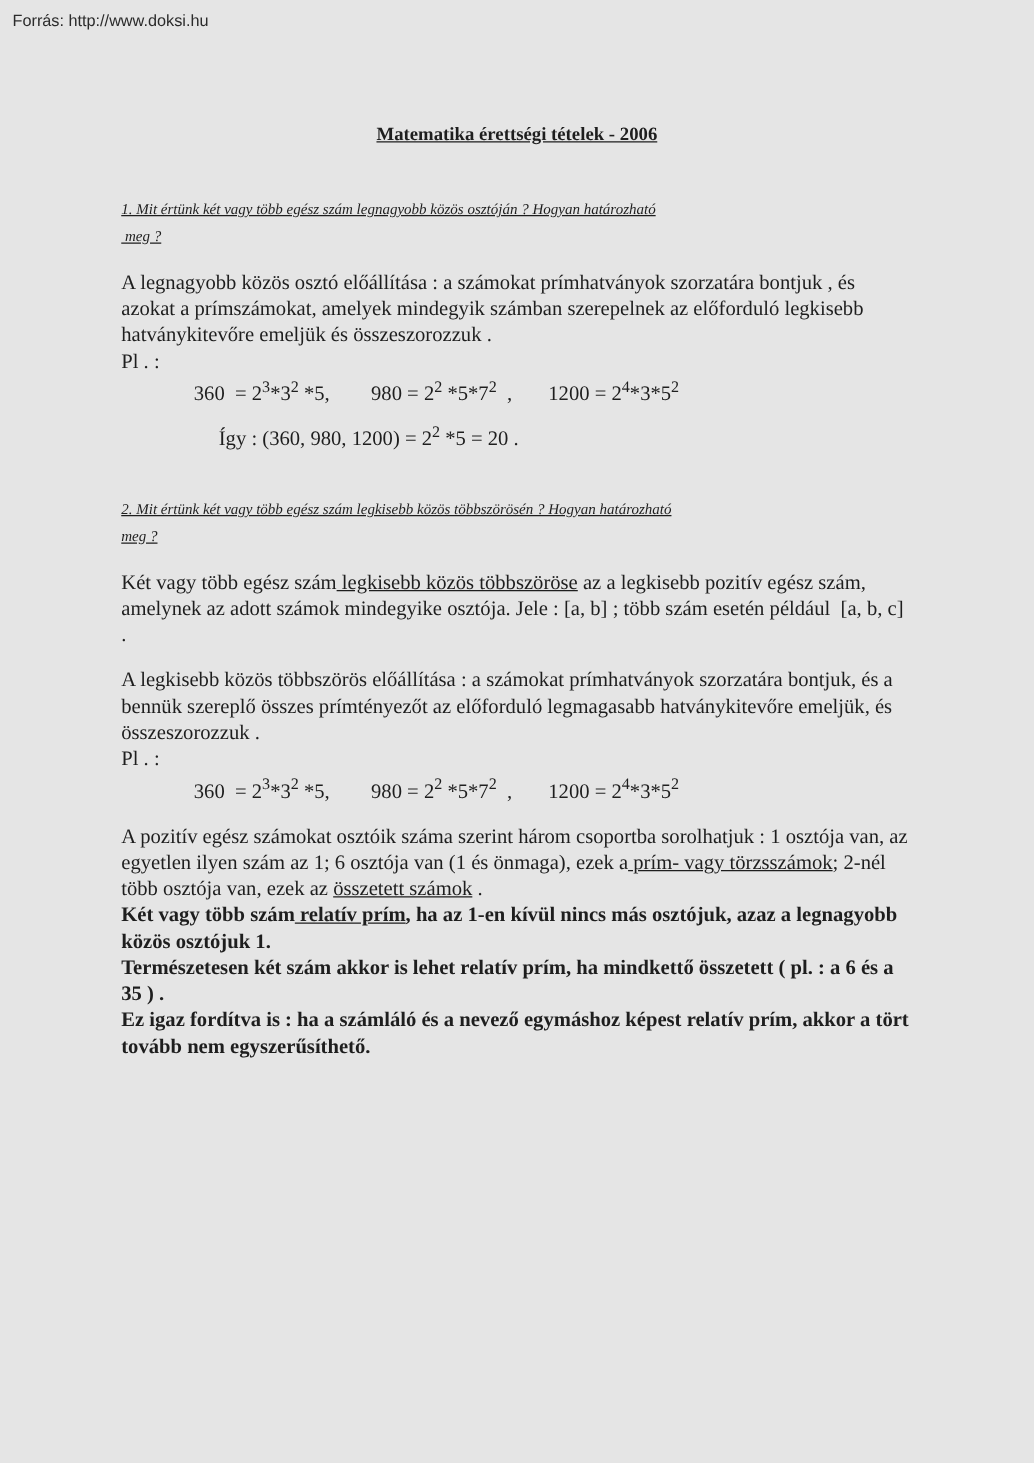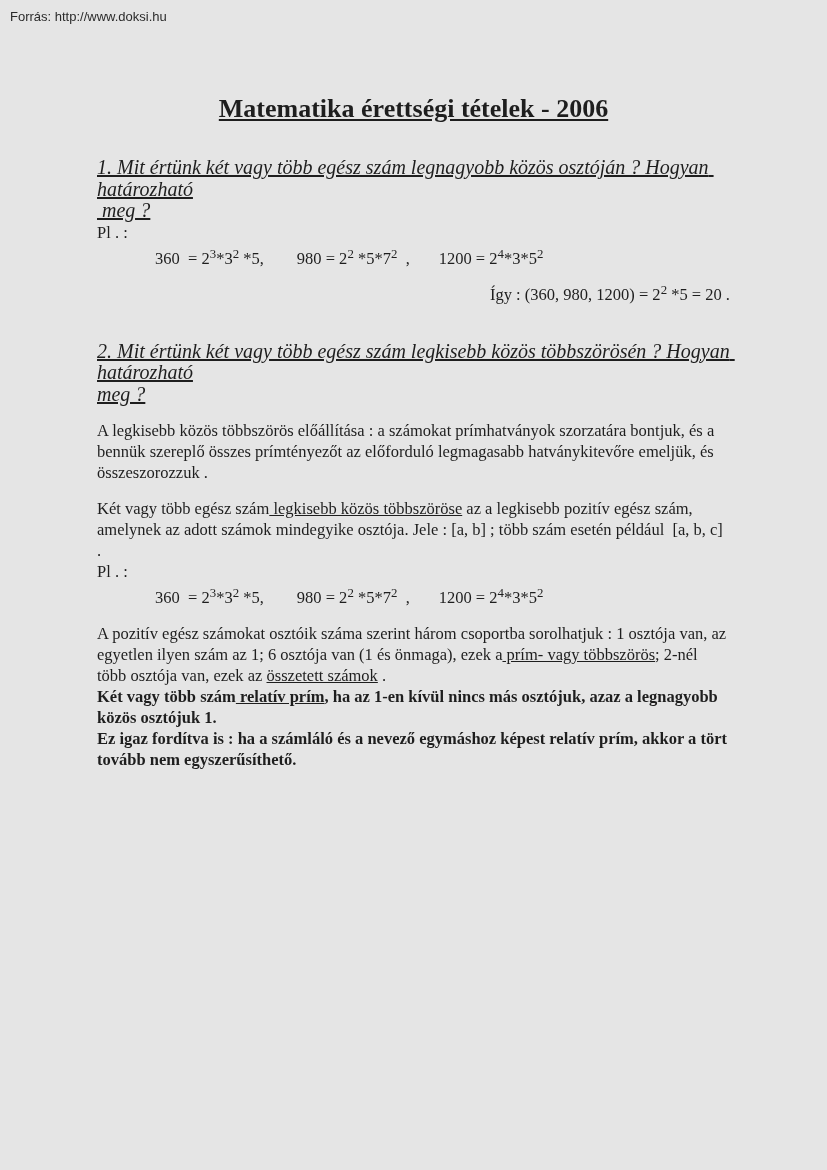--- a/index.html
+++ b/index.html
@@ -28,83 +28,84 @@
 
   .content {
     padding: 96px 97px 0 97px;
     font-size: 16.5px;
     line-height: 21px;
   }
 
   .title {
     margin: 0;
     text-align: center;
-    font-size: 26px;
+    font-size: 15px;
     line-height: 25px;
     font-weight: bold;
     text-decoration: underline;
   }
 
   .heading {
     margin: 36px 0 0 0;
-    font-size: 20px;
+    font-size: 12px;
     line-height: 21.5px;
     font-weight: normal;
     font-style: italic;
     text-decoration: underline;
     white-space: pre-wrap;
   }
 
   .para { margin: 15px 0 0 0; white-space: pre-wrap; }
   .line { margin: 0; white-space: pre-wrap; font-weight: bold; }
   .pl   { margin: 0; white-space: pre-wrap; }
 
   .formula {
     margin: 5px 0 0 0;
     padding-left: 58px;
     white-space: pre;
   }
   .formula-result {
     margin: 15px 0 0 0;
     padding-left: 78px;
     white-space: pre;
-    text-align: right;
   }
 
   sup { font-size: 0.78em; line-height: 0; }
   .u  { text-decoration: underline; }
 </style>
 </head>
 <body>
 
 <div class="page">
 
   <div class="source-note">Forrás: http://www.doksi.hu</div>
 
   <div class="content">
 
     <h1 class="title">Matematika érettségi tételek - 2006</h1>
 
     <section>
       <h2 class="heading">1. Mit értünk két vagy több egész szám legnagyobb közös osztóján ? Hogyan határozható
  meg ?</h2>
+      <p class="para">A legnagyobb közös osztó előállítása : a számokat prímhatványok szorzatára bontjuk , és azokat a prímszámokat, amelyek mindegyik számban szerepelnek az előforduló legkisebb hatványkitevőre emeljük és összeszorozzuk .</p>
       <p class="pl">Pl . :</p>
       <p class="formula"><span>360  = 2</span><sup>3</sup><span>*3</span><sup>2</sup><span> *5,        980 = 2</span><sup>2</sup><span> *5*7</span><sup>2</sup><span>  ,       1200 = 2</span><sup>4</sup><span>*3*5</span><sup>2</sup></p>
       <p class="formula-result"><span>Így : (360, 980, 1200) = 2</span><sup>2</sup><span> *5 = 20 .</span></p>
     </section>
 
     <section>
       <h2 class="heading">2. Mit értünk két vagy több egész szám legkisebb közös többszörösén ? Hogyan határozható
 meg ?</h2>
+      <p class="para"><span>Két vagy több egész szám</span><span class="u"> legkisebb közös többszöröse</span><span> az a legkisebb pozitív egész szám, amelynek az adott számok mindegyike osztója. Jele : [a, b] ; több szám esetén például  [a, b, c] .</span></p>
       <p class="para">A legkisebb közös többszörös előállítása : a számokat prímhatványok szorzatára bontjuk, és a bennük szereplő összes prímtényezőt az előforduló legmagasabb hatványkitevőre emeljük, és összeszorozzuk .</p>
-      <p class="para"><span>Két vagy több egész szám</span><span class="u"> legkisebb közös többszöröse</span><span> az a legkisebb pozitív egész szám, amelynek az adott számok mindegyike osztója. Jele : [a, b] ; több szám esetén például  [a, b, c] .</span></p>
       <p class="pl">Pl . :</p>
       <p class="formula"><span>360  = 2</span><sup>3</sup><span>*3</span><sup>2</sup><span> *5,        980 = 2</span><sup>2</sup><span> *5*7</span><sup>2</sup><span>  ,       1200 = 2</span><sup>4</sup><span>*3*5</span><sup>2</sup></p>
     </section>
 
     <section>
-      <p class="para"><span>A pozitív egész számokat osztóik száma szerint három csoportba sorolhatjuk : 1 osztója van, az egyetlen ilyen szám az 1; 6 osztója van (1 és önmaga), ezek a</span><span class="u"> prím- vagy többszörös</span><span>; 2-nél több osztója van, ezek az </span><span class="u">összetett számok</span><span> .</span></p>
+      <p class="para"><span>A pozitív egész számokat osztóik száma szerint három csoportba sorolhatjuk : 1 osztója van, az egyetlen ilyen szám az 1; 6 osztója van (1 és önmaga), ezek a</span><span class="u"> prím- vagy törzsszámok</span><span>; 2-nél több osztója van, ezek az </span><span class="u">összetett számok</span><span> .</span></p>
       <p class="line"><span>Két vagy több szám</span><span class="u"> relatív prím</span><span>, ha az 1-en kívül nincs más osztójuk, azaz a legnagyobb közös osztójuk 1.</span></p>
+      <p class="line">Természetesen két szám akkor is lehet relatív prím, ha mindkettő összetett ( pl. : a 6 és a 35 ) .</p>
       <p class="line">Ez igaz fordítva is : ha a számláló és a nevező egymáshoz képest relatív prím, akkor a tört tovább nem egyszerűsíthető.</p>
     </section>
 
   </div>
 </div>
 
 </body></html>

